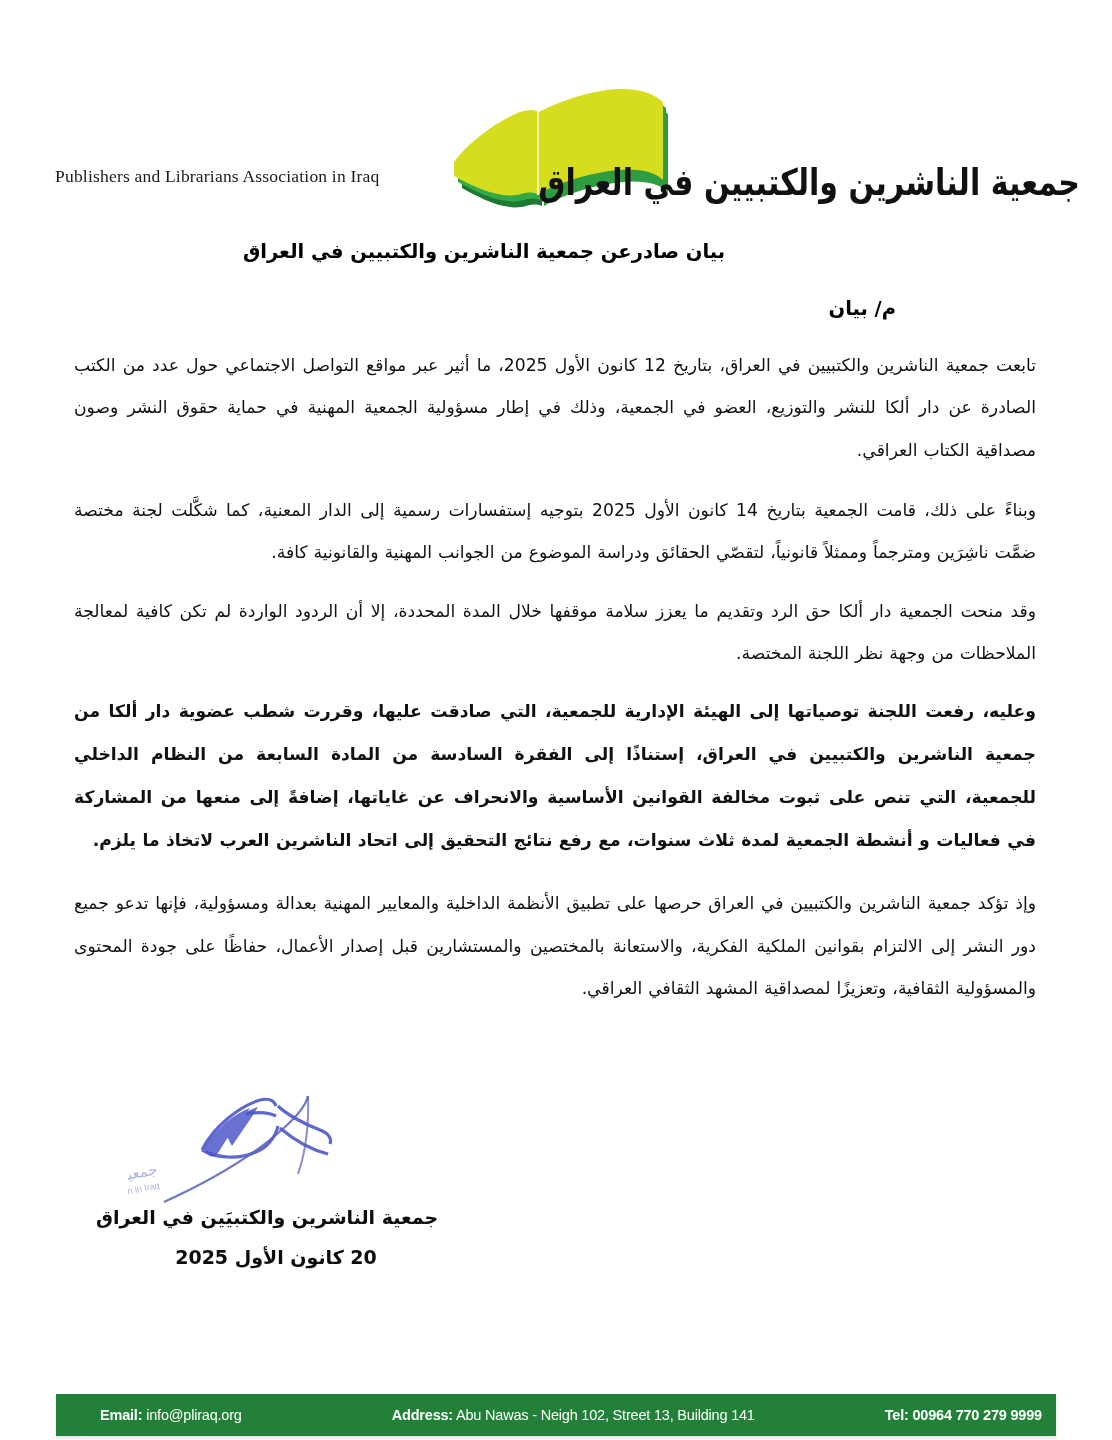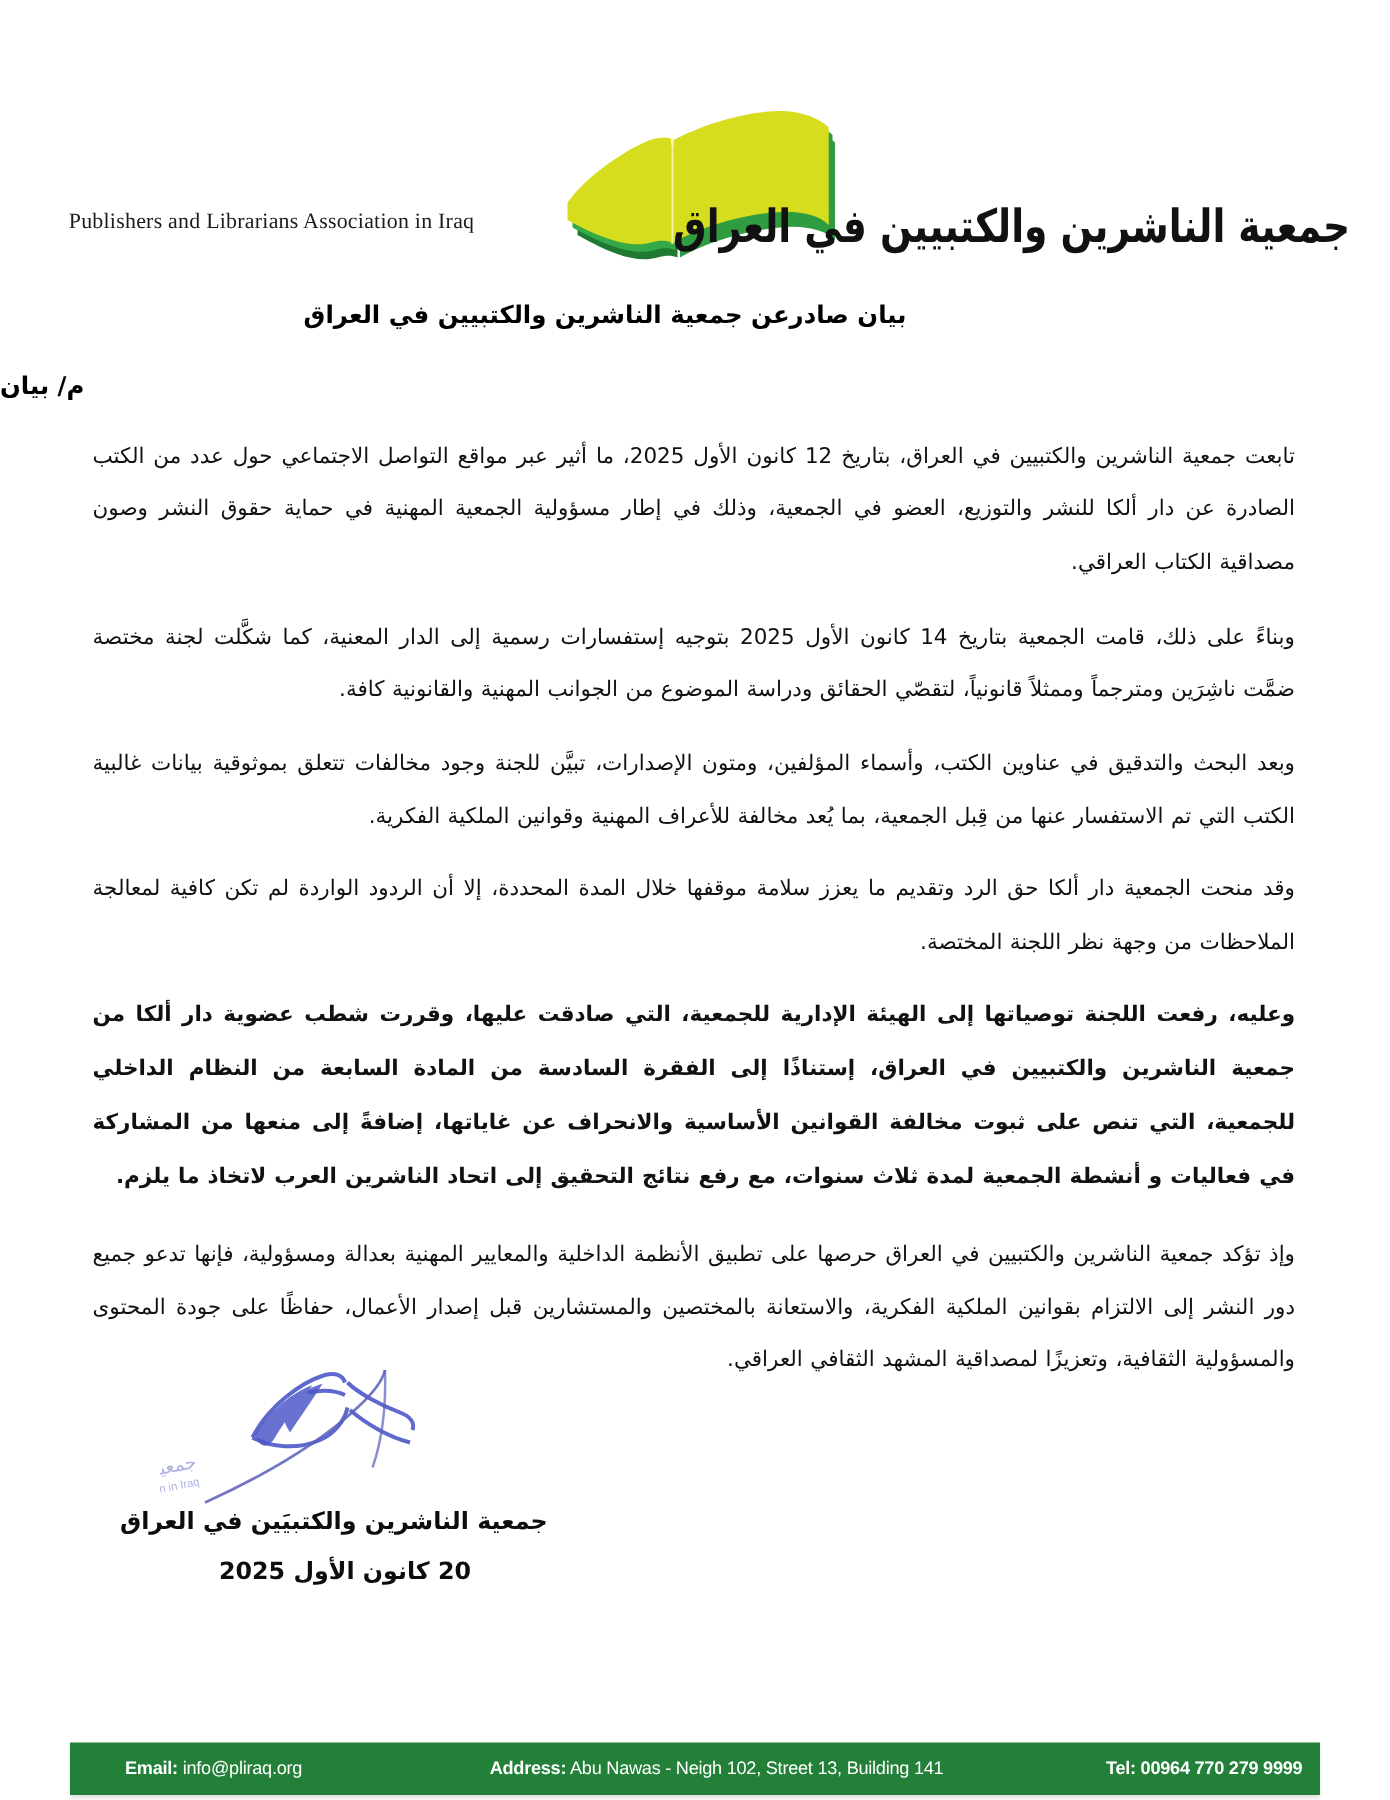--- a/index.html
+++ b/index.html
@@ -85,21 +85,21 @@
     font-family: "DejaVu Sans", sans-serif;
     font-size: 19.5px;
     font-weight: 700;
     color: #000000;
   }
   .doc-subject {
     position: absolute;
     top: 281px;
     left: 0;
     width: 896px;
-    text-align: left;
+    text-align: right;
     direction: rtl;
     font-family: "DejaVu Sans", sans-serif;
     font-size: 19.5px;
     font-weight: 700;
     color: #000000;
   }
 
   
   .body-wrap {
     position: absolute;
@@ -234,21 +234,20 @@
   <div class="doc-title">بيان صادرعن جمعية الناشرين والكتبيين في العراق</div>
 
   <div class="doc-subject">م/ بيان</div>
 
   <div class="body-wrap">
 
     <p class="para p1"><span>تابعت </span><b>جمعية الناشرين والكتبيين في العراق</b><span>، بتاريخ </span><b>12 كانون الأول 2025</b><span>، ما أثير عبر مواقع التواصل الاجتماعي حول عدد من الكتب الصادرة عن دار </span><b>ألكا للنشر والتوزيع</b><span>، العضو في الجمعية، وذلك في إطار مسؤولية الجمعية المهنية في حماية حقوق النشر وصون مصداقية الكتاب العراقي.</span></p>
 
     <p class="para p2"><span>وبناءً على ذلك، قامت الجمعية بتاريخ </span><b>14 كانون الأول 2025</b><span> بتوجيه إستفسارات رسمية إلى الدار المعنية، كما شكَّلت لجنة مختصة ضمَّت ناشِرَين ومترجماً وممثلاً قانونياً، لتقصّي الحقائق ودراسة الموضوع من الجوانب المهنية والقانونية كافة.</span></p>
 
-    <p class="para p3"><span>وبعد البحث والتدقيق في عناوين الكتب، وأسماء المؤلفين، ومتون الإصدارات، تبيَّن للجنة وجود مخالفات تتعلق بموثوقية بيانات غالبية الكتب التي تم الاستفسار عنها من قِبل الجمعية، بما يُعد مخالفة للأعراف المهنية وقوانين الملكية الفكرية.</span></p>
 
     <p class="para p4"><span>وقد منحت الجمعية </span><b>دار ألكا</b><span> حق الرد وتقديم ما يعزز سلامة موقفها خلال المدة المحددة، إلا أن الردود الواردة لم تكن كافية لمعالجة الملاحظات من وجهة نظر اللجنة المختصة.</span></p>
 
     <p class="para p5 bold-all"><span>وعليه، رفعت اللجنة توصياتها إلى الهيئة الإدارية للجمعية، التي صادقت عليها، وقررت شطب عضوية دار ألكا من جمعية الناشرين والكتبيين في العراق، إستناذًا إلى الفقرة السادسة من المادة السابعة من النظام الداخلي للجمعية، التي تنص على ثبوت مخالفة القوانين الأساسية والانحراف عن غاياتها، إضافةً إلى منعها من المشاركة في فعاليات و أنشطة الجمعية لمدة ثلاث سنوات، مع رفع نتائج التحقيق إلى اتحاد الناشرين العرب لاتخاذ ما يلزم.</span></p>
 
     <p class="para p6"><span>وإذ تؤكد جمعية الناشرين والكتبيين في العراق حرصها على تطبيق الأنظمة الداخلية والمعايير المهنية بعدالة ومسؤولية، </span><b>فإنها تدعو جميع دور النشر إلى الالتزام بقوانين الملكية الفكرية</b><span>، والاستعانة بالمختصين والمستشارين قبل إصدار الأعمال، حفاظًا على جودة المحتوى والمسؤولية الثقافية، وتعزيزًا لمصداقية المشهد الثقافي العراقي.</span></p>
 
   </div>
 
   <div class="sign-block">

